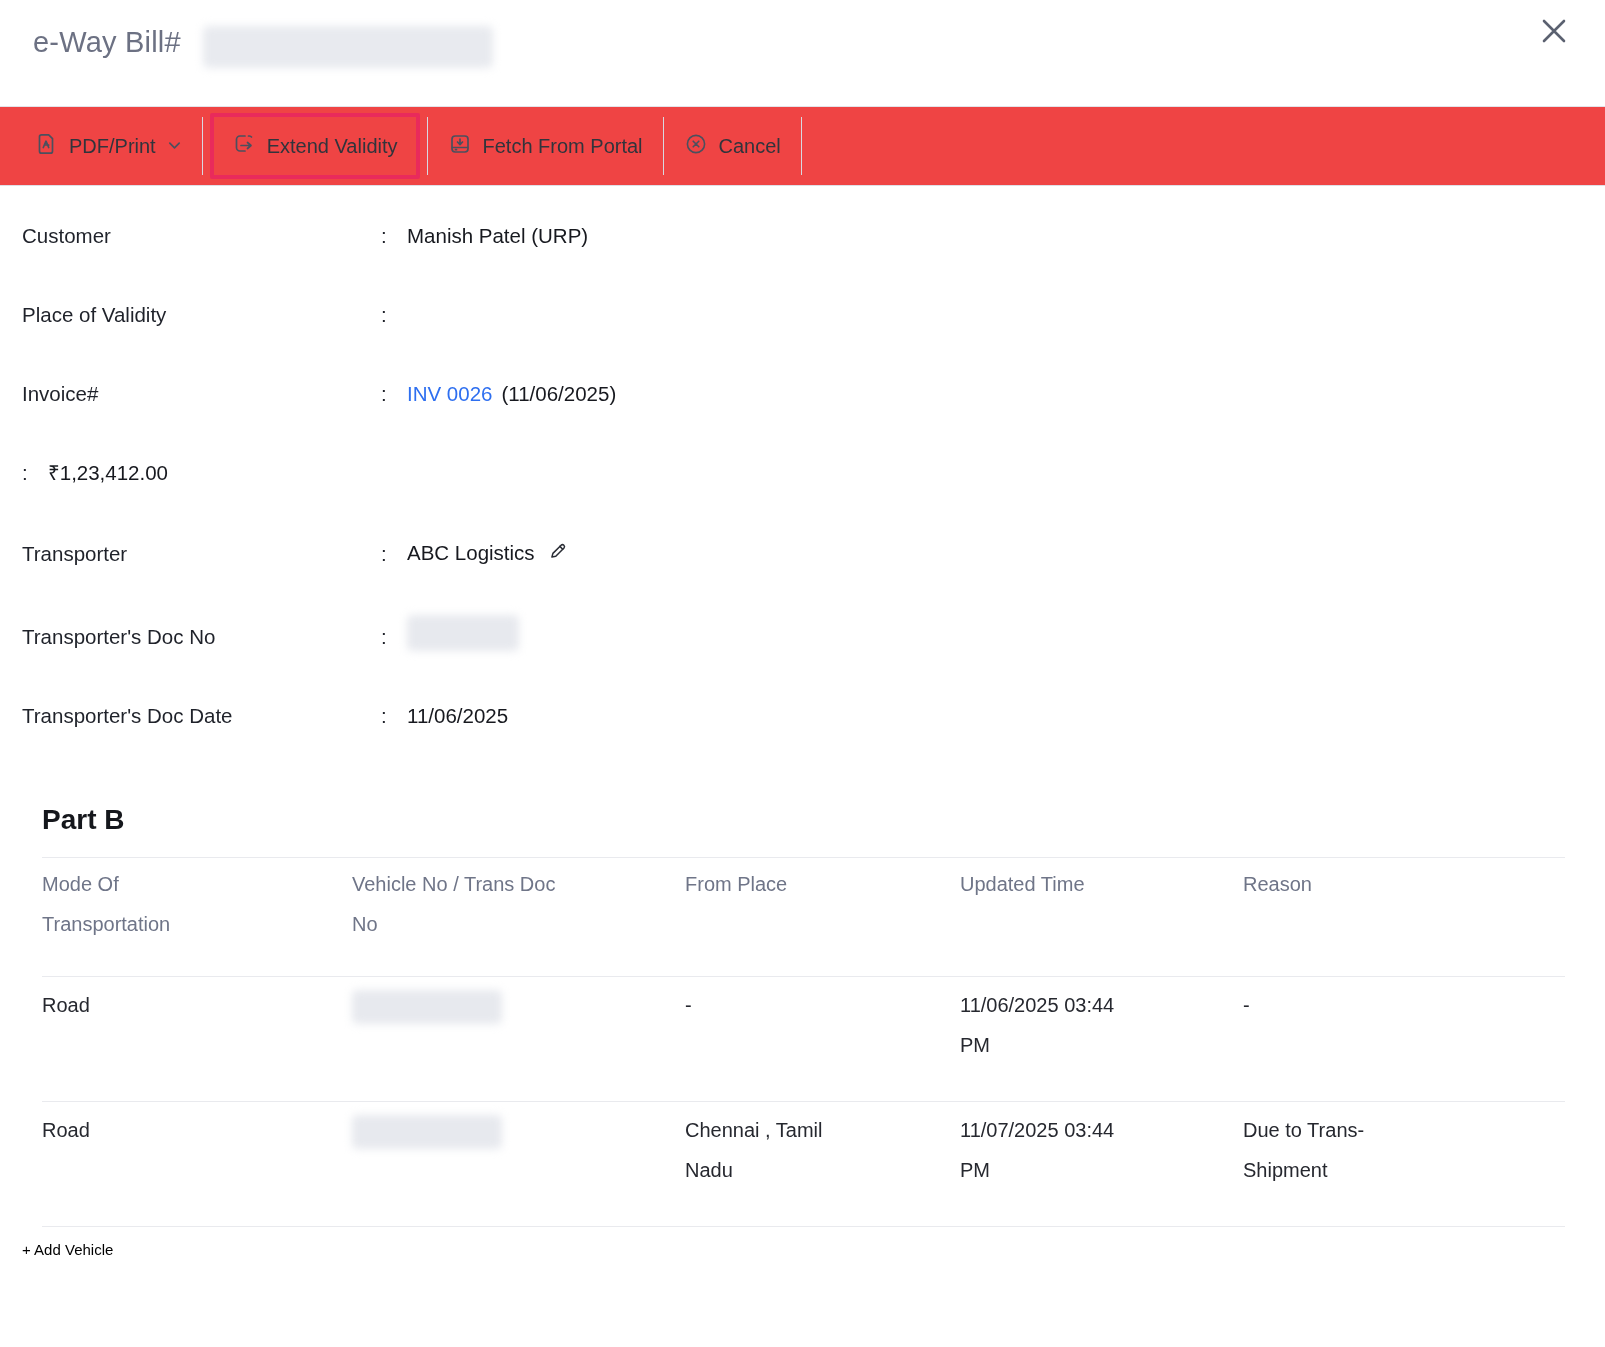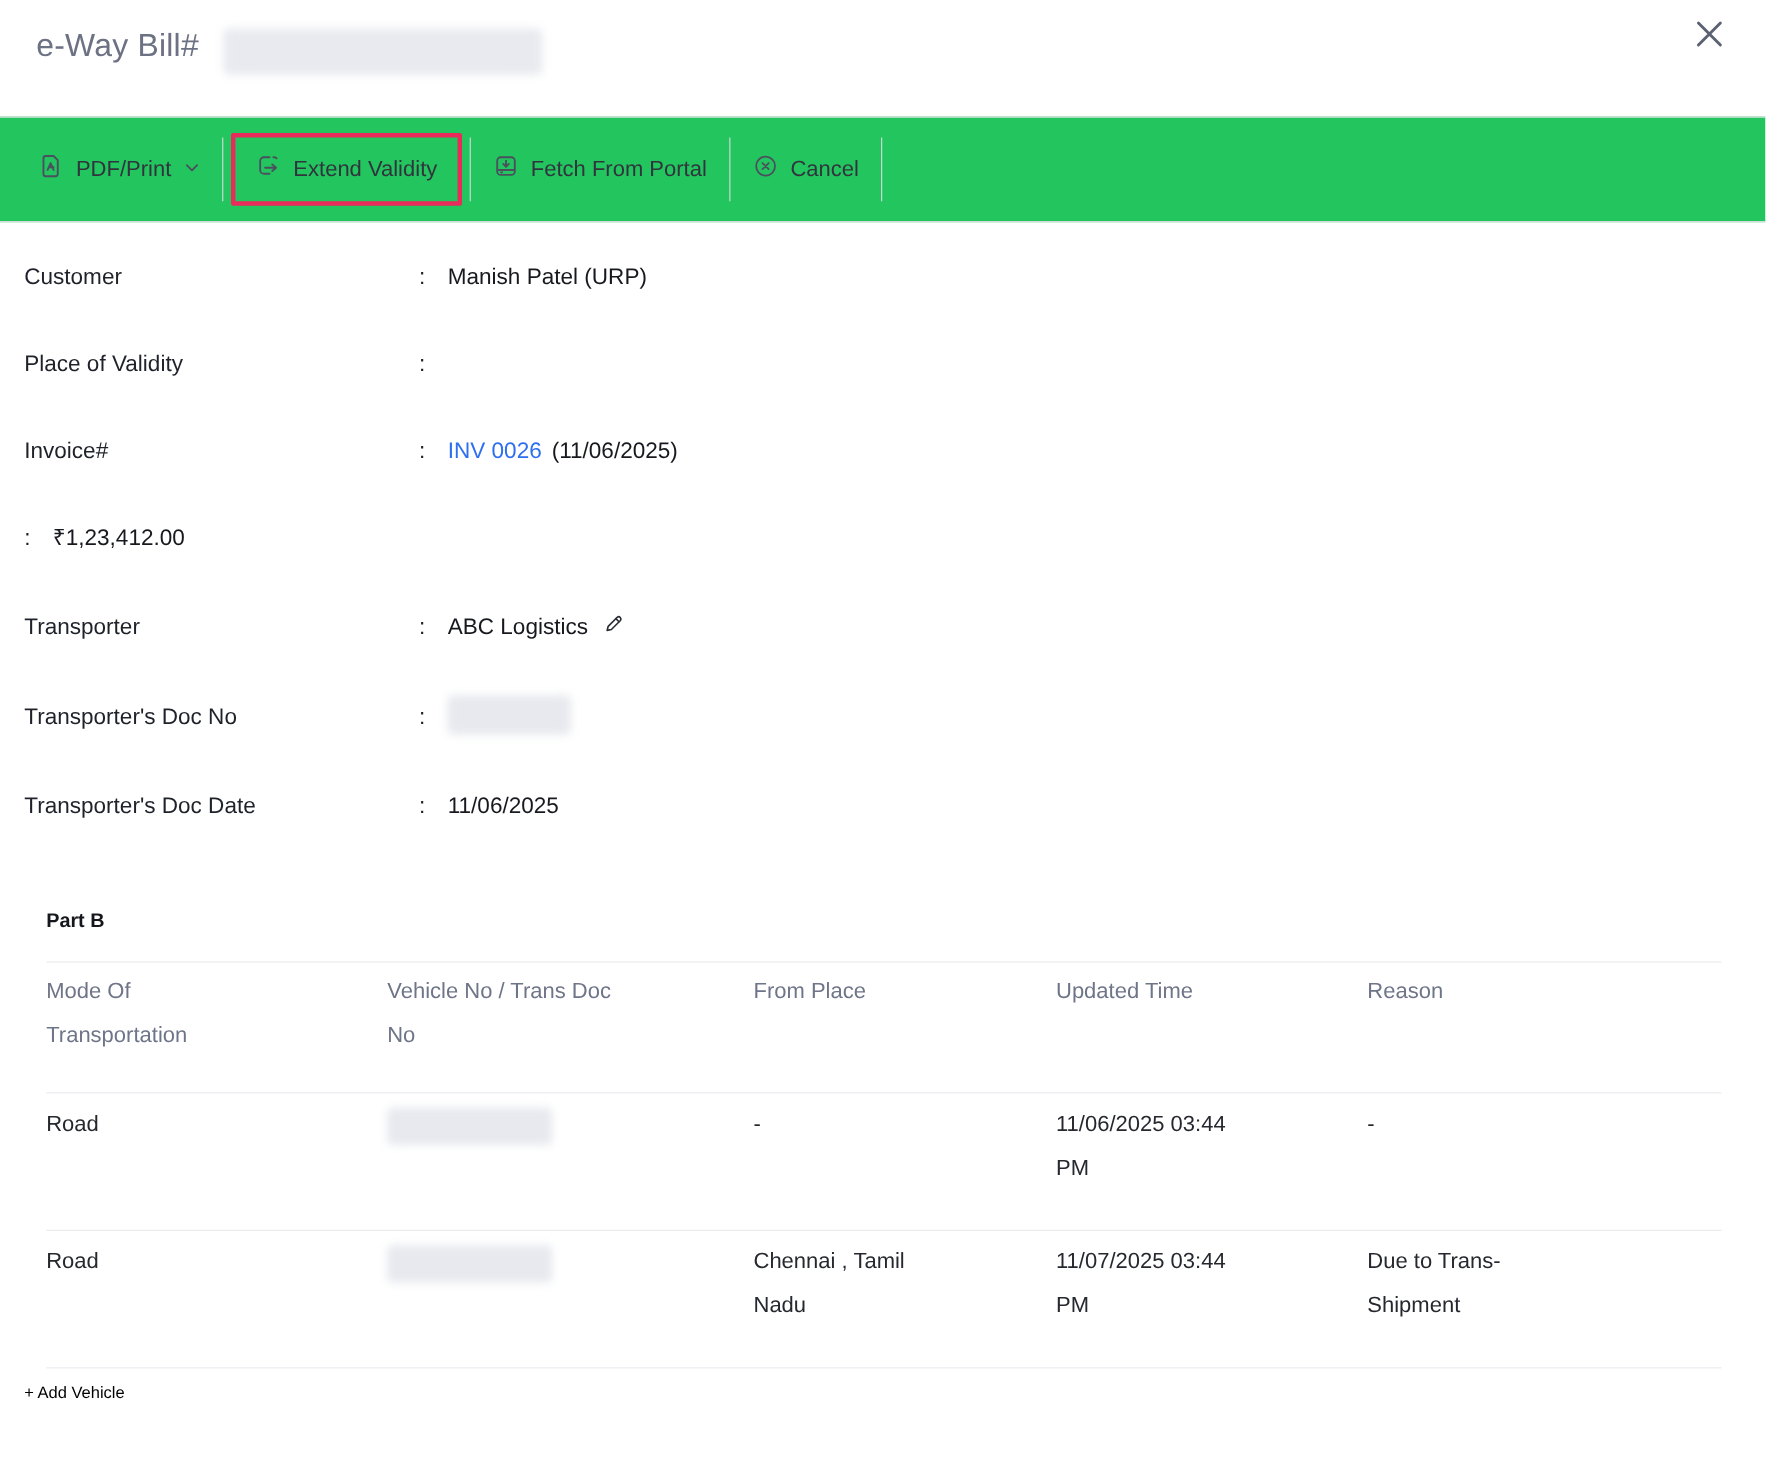--- a/index.html
+++ b/index.html
@@ -43,22 +43,22 @@
   .close-btn{
     position:absolute;
     top:14px;right:34px;
     width:34px;height:34px;
     cursor:pointer;
     color:#5b6170;
   }
 
   
   .toolbar{
-    height:96px;
-    background:#22c55e;
+    height:80px;
+    background:#ef4444;
     border-top:1px solid #e3e3e9;
     border-bottom:1px solid #dfdfe6;
     display:flex;
     align-items:center;
     padding-left:14px;
   }
   .tbtn{
     display:flex;align-items:center;gap:11px;
     font-size:20px;color:#31343c;
     padding:0 20px;height:100%;
@@ -77,21 +77,21 @@
   }
   .highlight-box .tbtn{padding:0 18px;border-radius:29px;}
 
   
   .details{
     padding:36px 0 0 22px;
     font-size:20.5px;
   }
   .drow{
     display:flex;
-    align-items:center;
+    align-items:flex-end;
     line-height:28px;
     margin-bottom:51px;
   }
   .dlabel{width:359px;color:#1f222a;}
   .dcolon{width:26px;color:#1f222a;}
   .dvalue{color:#17191f;display:flex;align-items:center;gap:13px;}
   .link{color:var(--link-blue);cursor:pointer;text-decoration:none;}
   .suffix{margin-left:9px;}
   .edit-icon{cursor:pointer;color:#2a2d35;margin-top:2px;}
   .blob{
@@ -100,21 +100,21 @@
     filter:blur(4px);
   }
   .doc-blob{width:112px;height:36px;margin-top:-4px;}
 
   
   .part-b{
     margin-top:74px;
     padding:0 40px 0 42px;
   }
   .part-b-heading{
-    font-size:18px;
+    font-size:28px;
     font-weight:700;
     color:#15171c;
     margin:0 0 21px 0;
     line-height:32px;
   }
   .trow{
     display:grid;
     grid-template-columns:310px 333px 275px 283px 283px;
     border-top:1px solid #e9eaee;
   }

